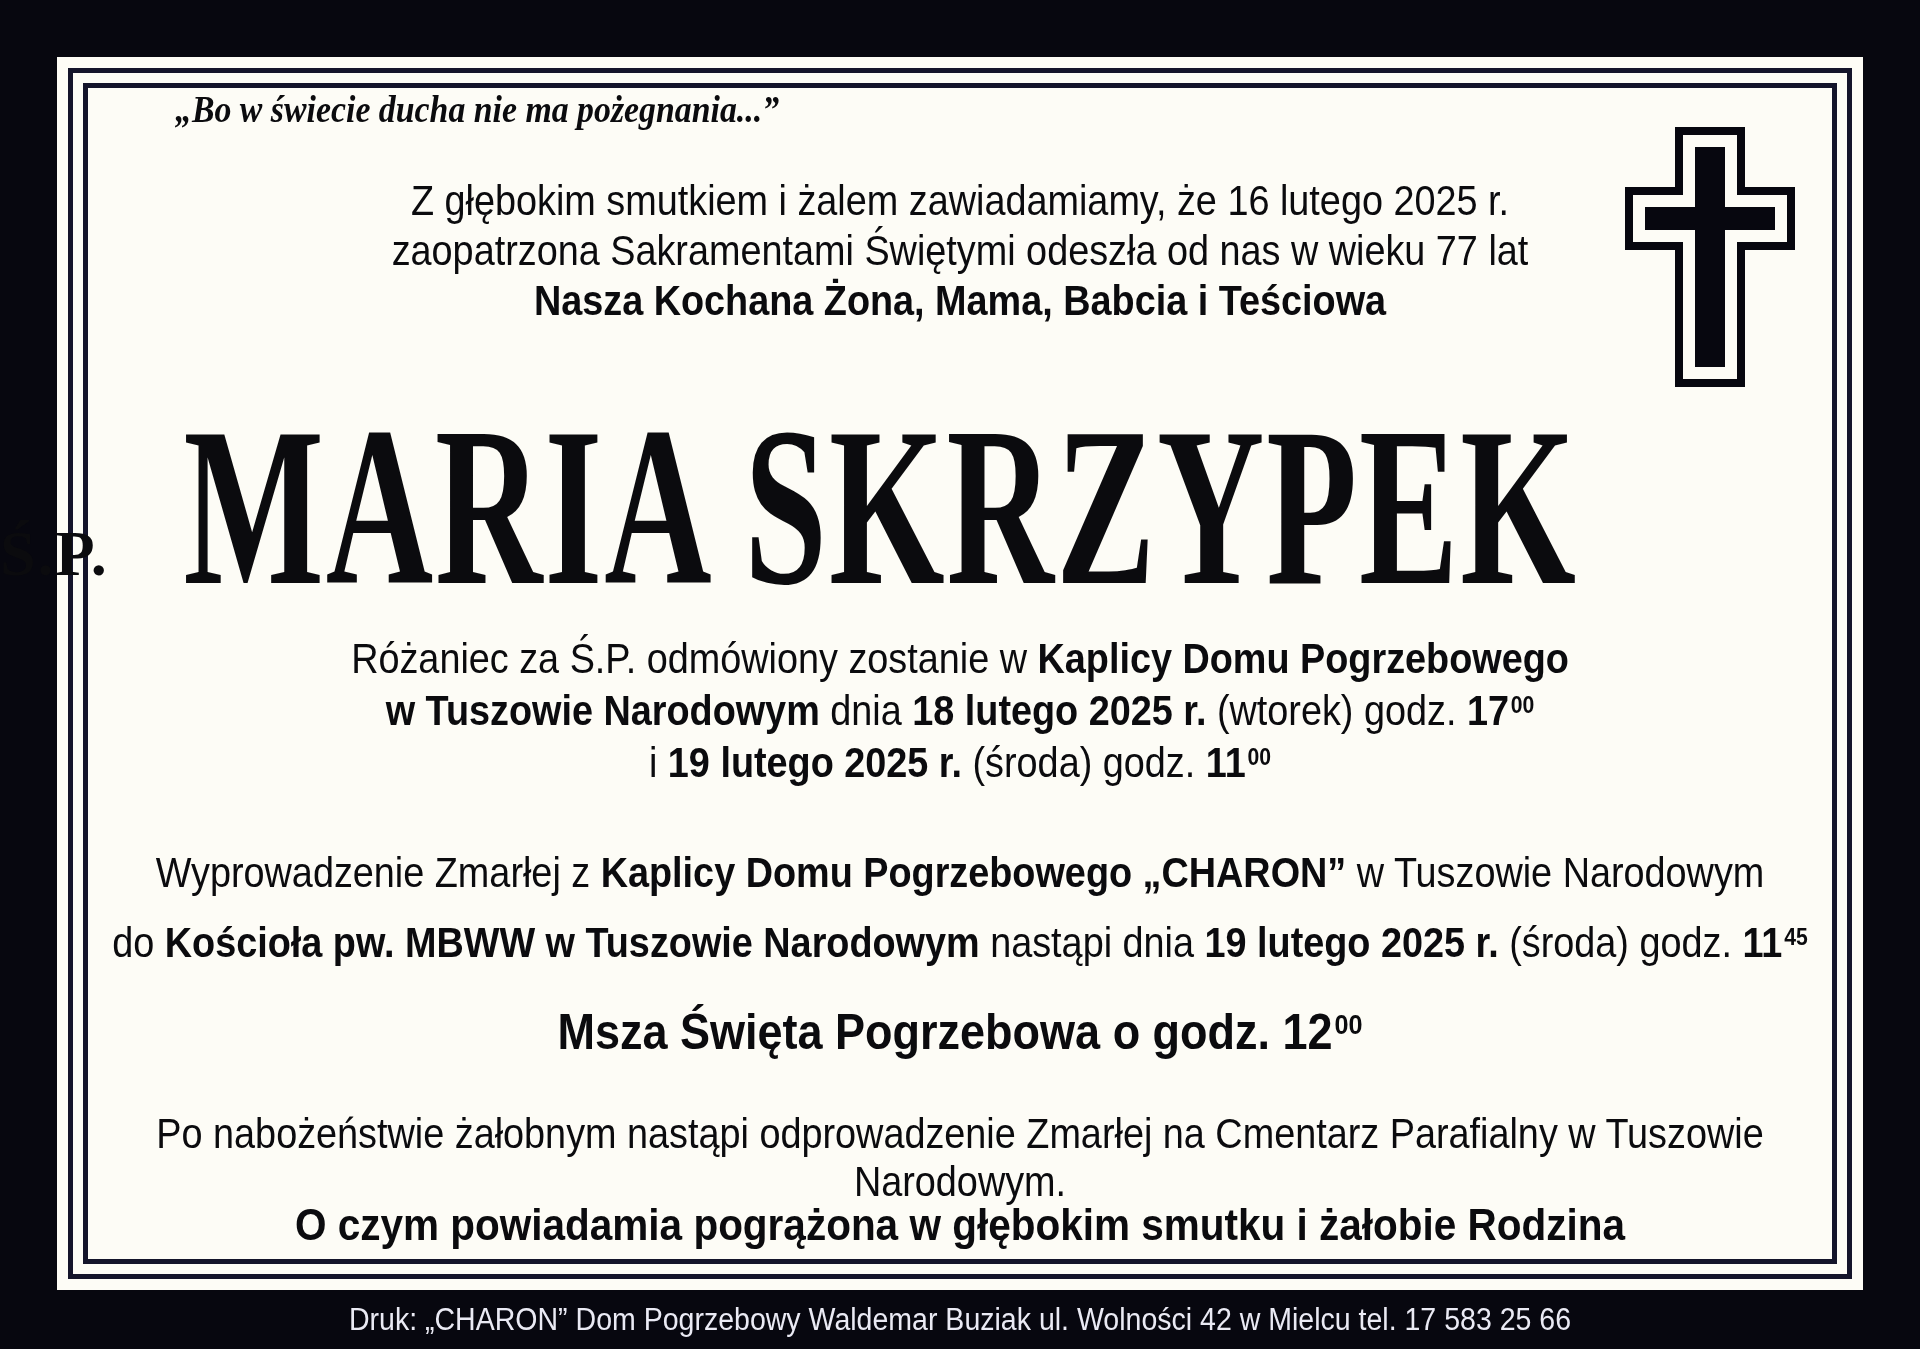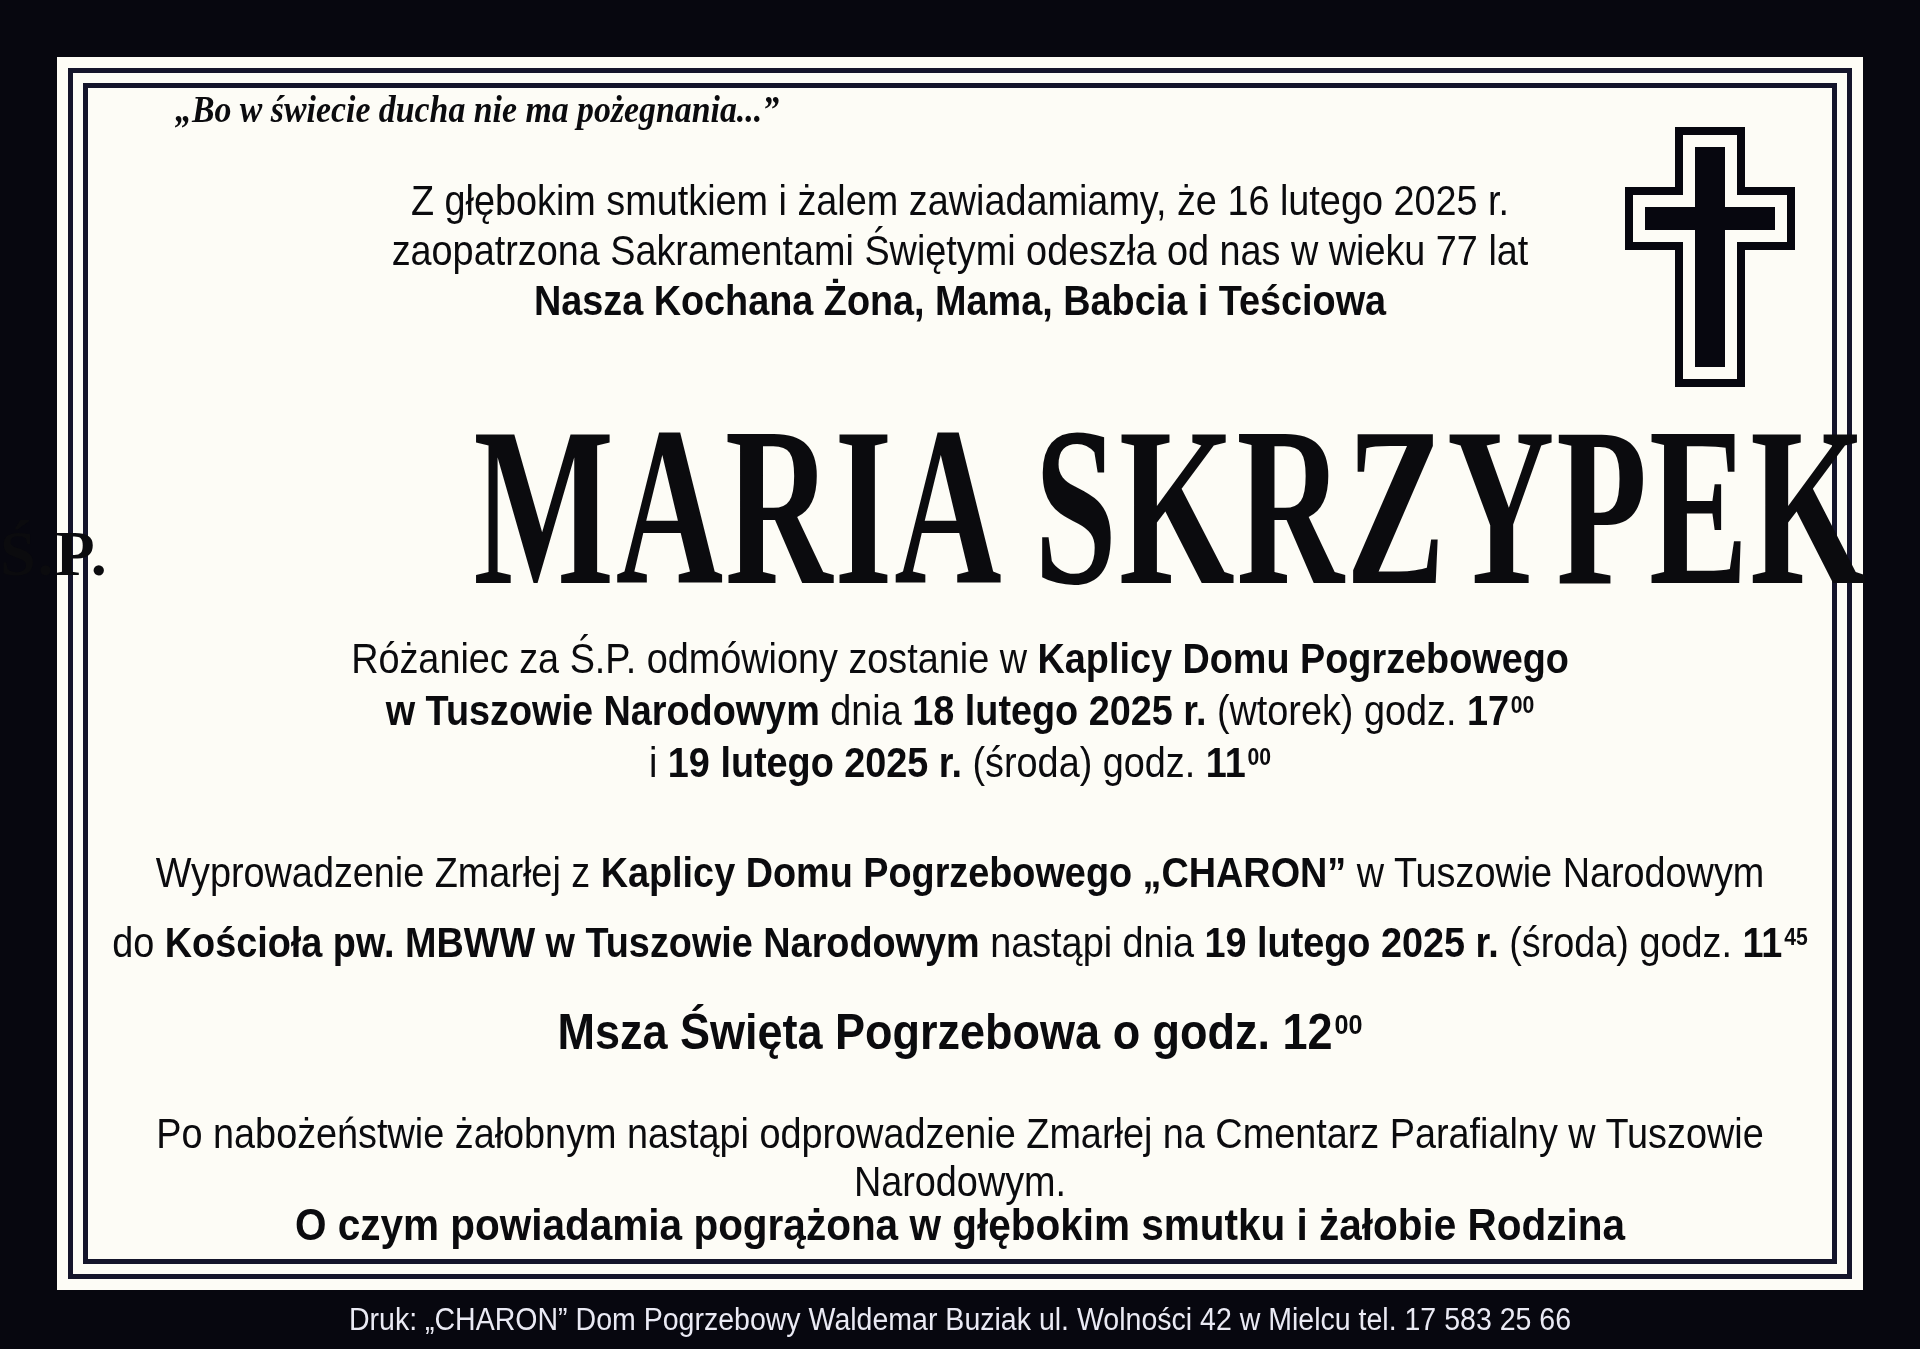--- a/index.html
+++ b/index.html
@@ -41,21 +41,21 @@
     font-family:"Liberation Serif",serif;
     font-style:italic; font-weight:bold;
     font-size:38px; line-height:1.2;
     white-space:nowrap;
   }
   .announce{ top:176px; font-size:42px; line-height:50px; }
   .announce .l3{ font-weight:bold; }
 
   .name-row{
     position:absolute; left:0; right:0; top:400px; height:220px;
-    display:flex; justify-content:space-between; align-items:flex-end; gap:22px;
+    display:flex; justify-content:flex-start; align-items:flex-end; gap:22px;
   }
   .sp{
     font-family:"Liberation Serif",serif; font-weight:bold;
     font-size:64px; line-height:1; margin-bottom:34px;
     letter-spacing:2px;
   }
   .big-name{
     font-family:"Liberation Serif",serif; font-weight:bold;
     font-size:160px; line-height:1; letter-spacing:2px;
     transform:scale(0.93,1.42); transform-origin:bottom center;

